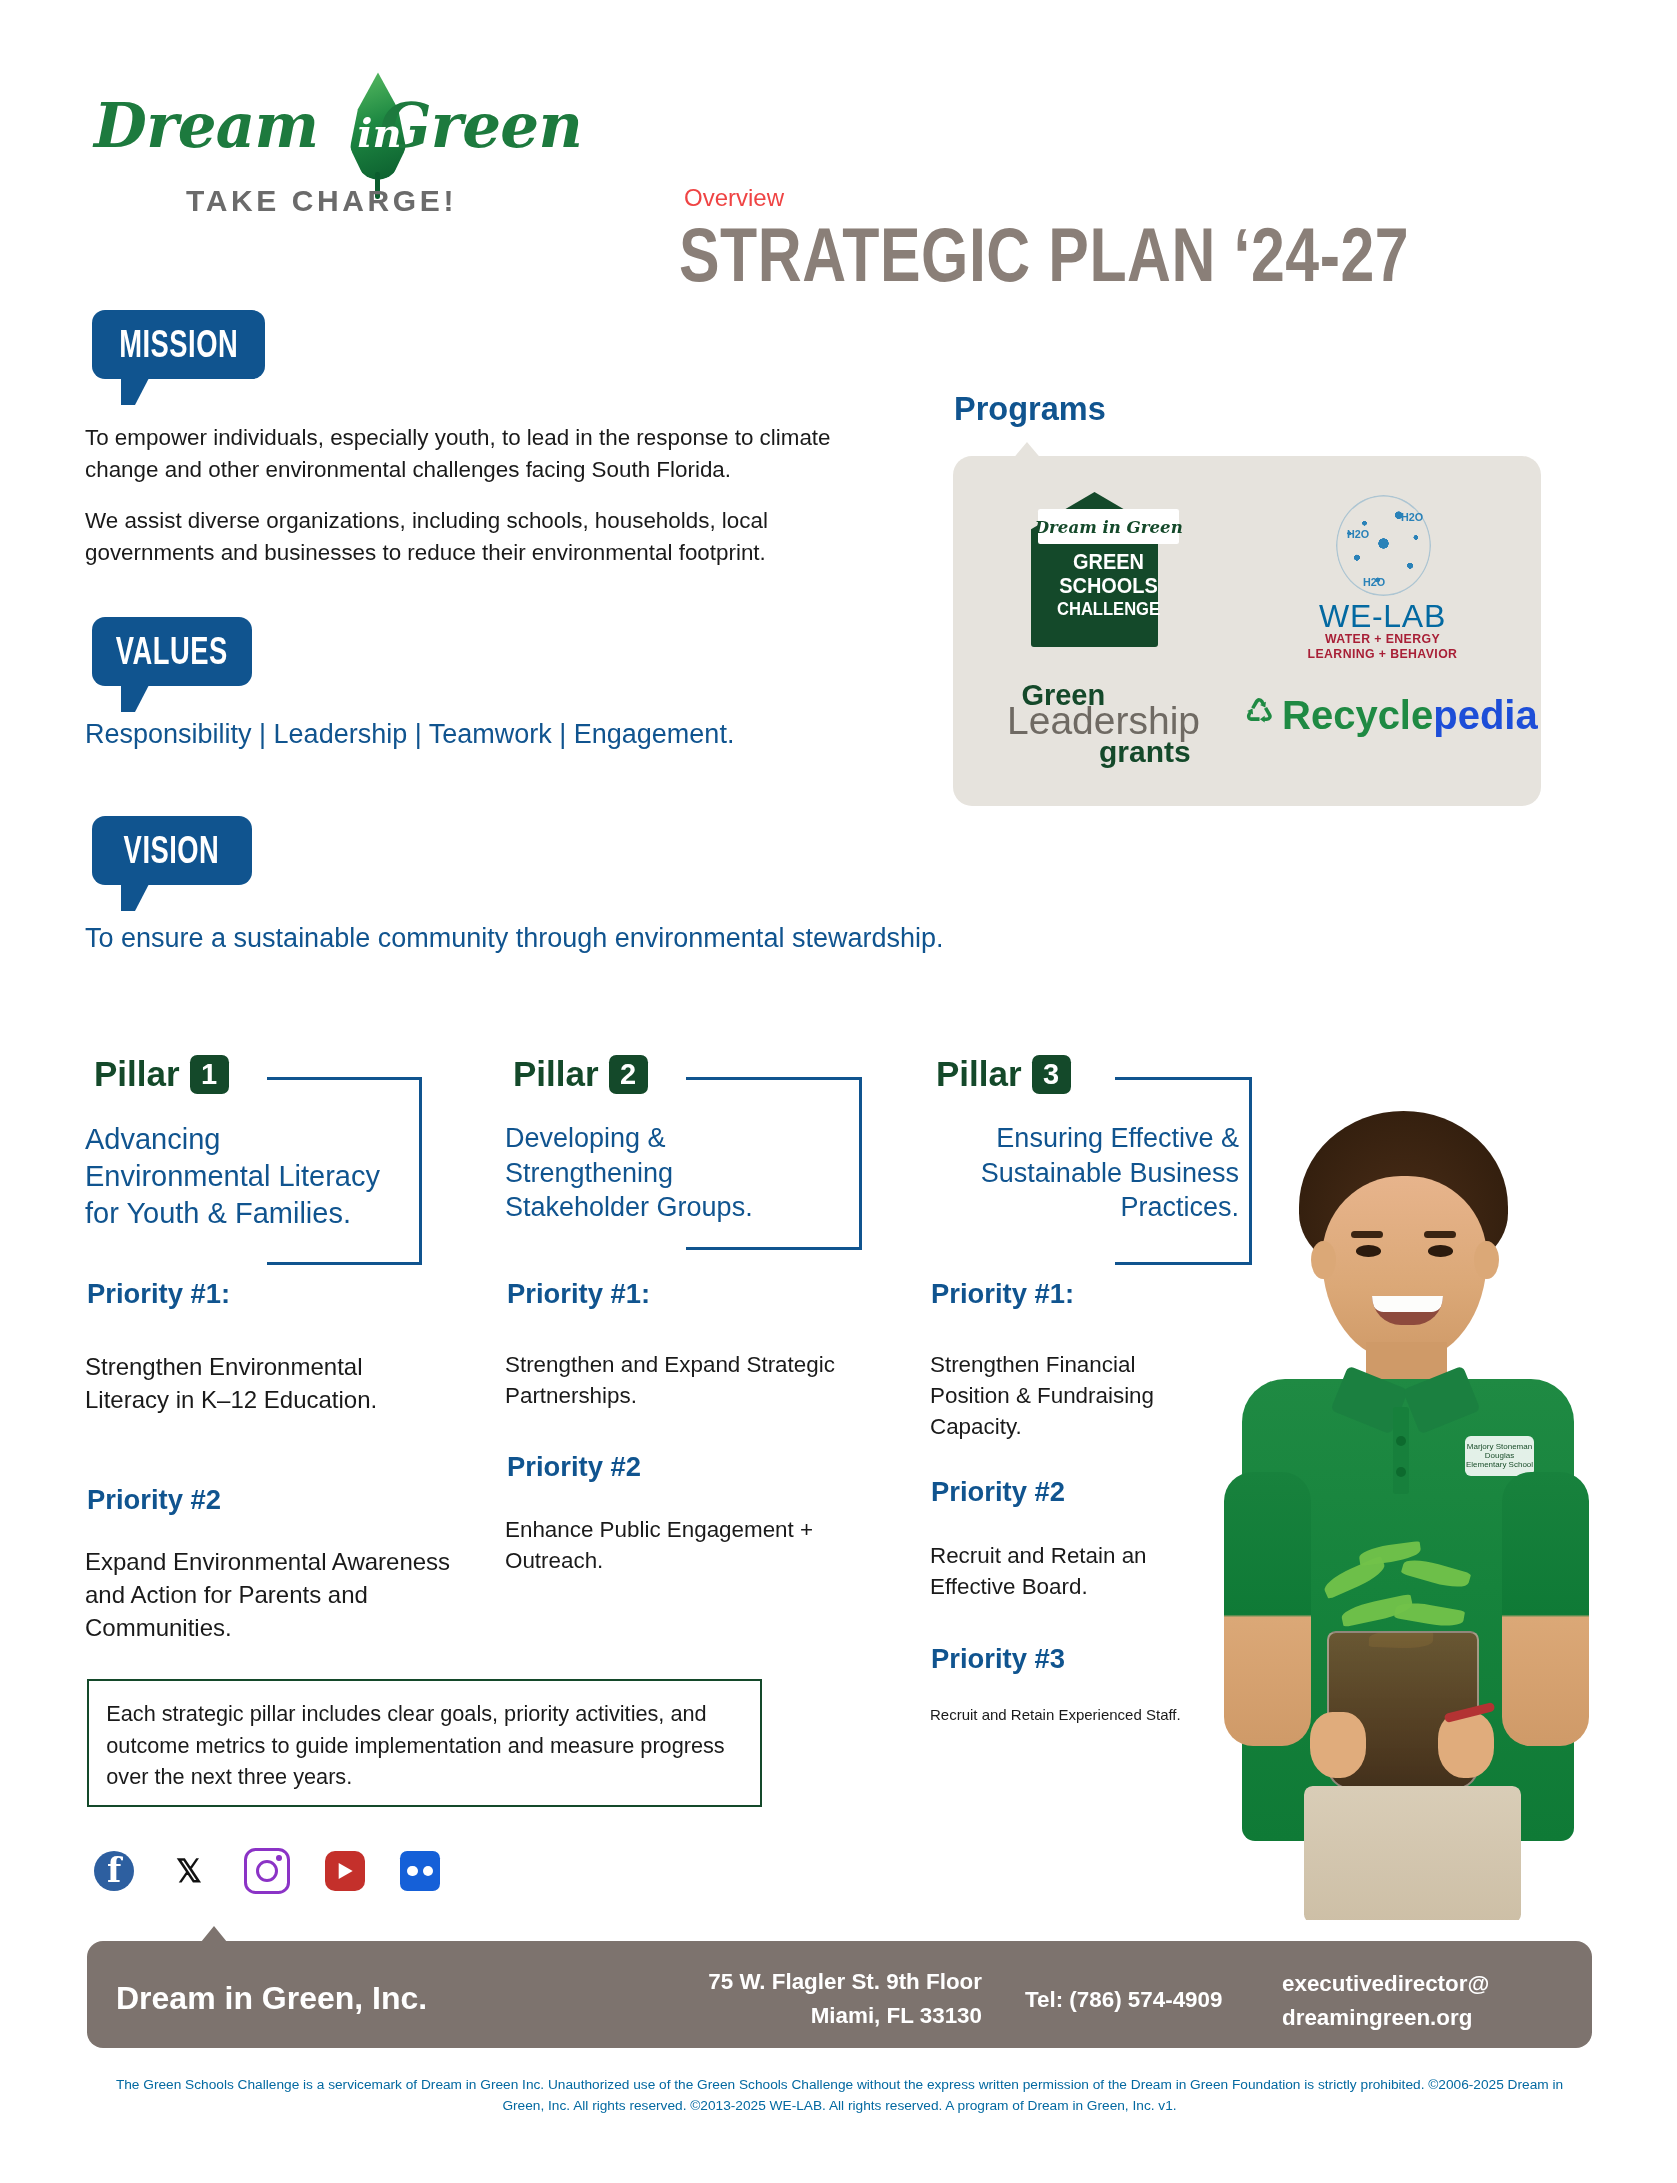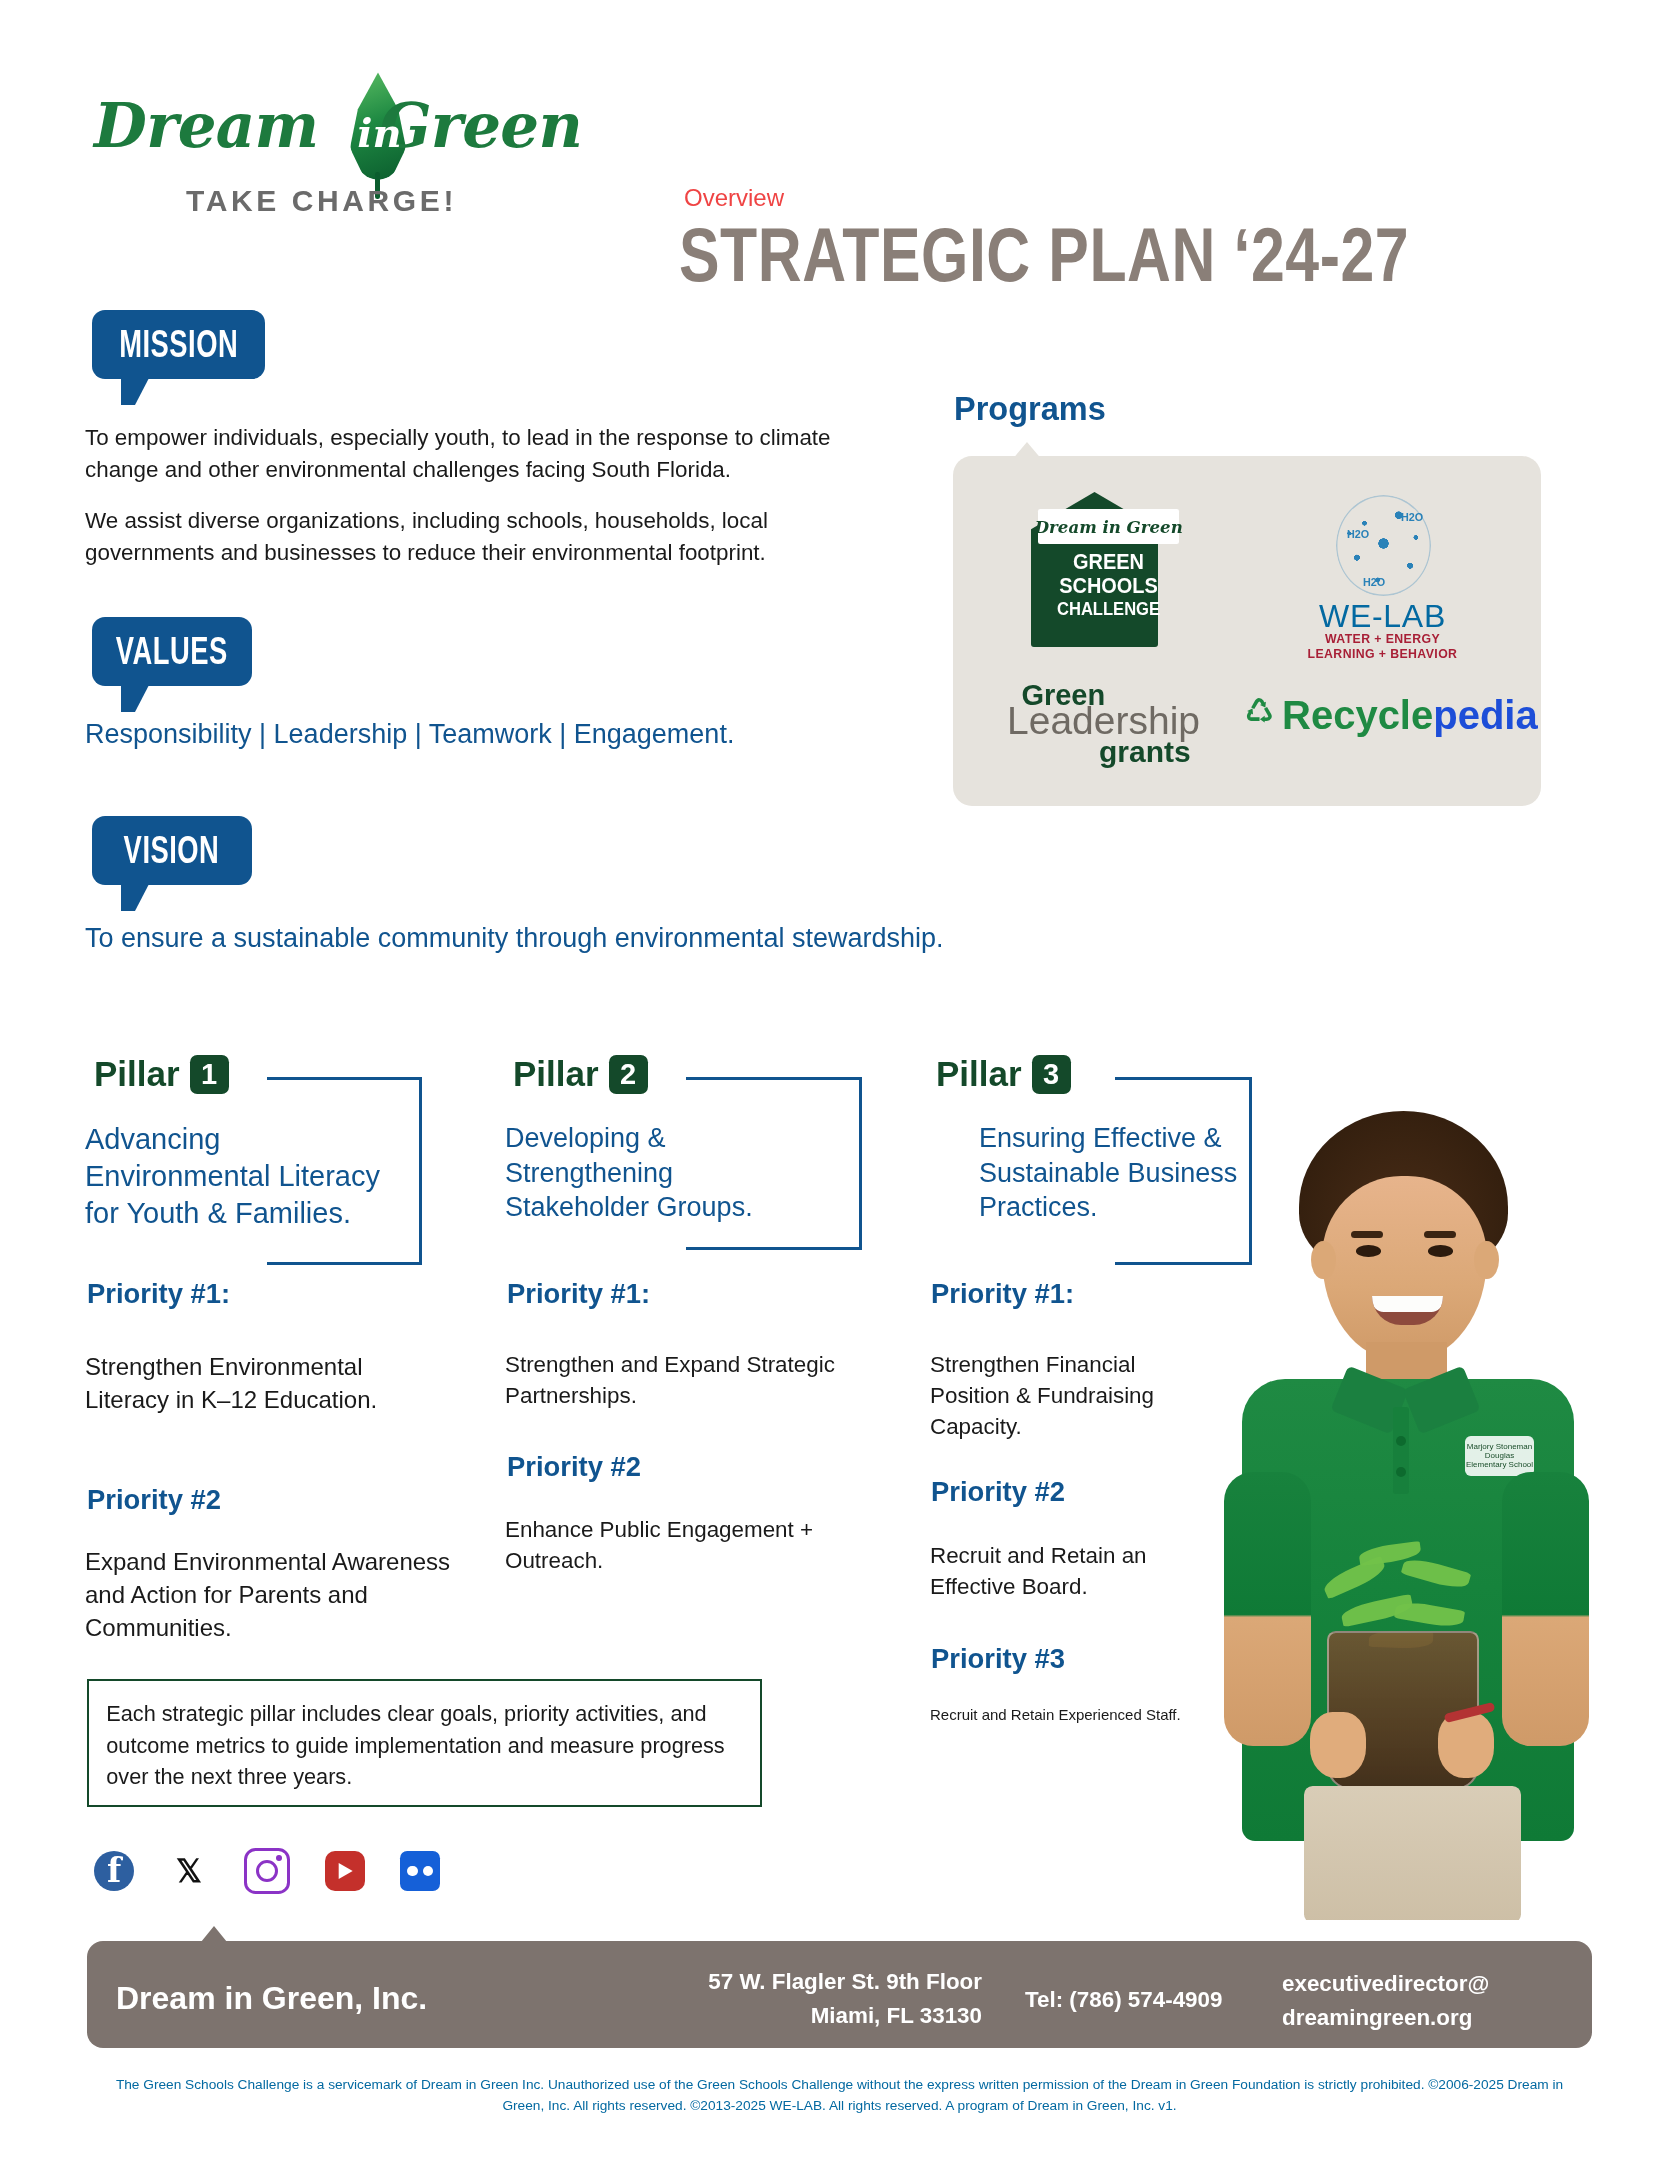--- a/index.html
+++ b/index.html
@@ -387,21 +387,21 @@
   <div class="prio-h" style="left:507px;top:1451px;">Priority #2</div>
   <div class="prio-b" style="left:505px;top:1515px;width:383px;font-size:22.4px;">Enhance Public Engagement + Outreach.</div>
 
   <div class="pillar" style="left:936px;top:1054px;">
     <div class="pillar-head">
       <span class="pillar-word">Pillar</span>
       <span class="pillar-num">3</span>
     </div>
   </div>
   <div class="pillar-bracket" style="left:1115px;top:1077px;width:134px;height:182px;"></div>
-  <div class="pillar-desc" style="left:979px;top:1121px;width:310px;font-size:27px;">Ensuring Effective &amp; Sustainable Business Practices.</div>
+  <div class="pillar-desc" style="left:929px;top:1121px;width:310px;font-size:27px;text-align:right;">Ensuring Effective &amp; Sustainable Business Practices.</div>
   <div class="prio-h" style="left:931px;top:1278px;">Priority #1:</div>
   <div class="prio-b" style="left:930px;top:1350px;width:267px;font-size:22.4px;">Strengthen Financial Position &amp; Fundraising Capacity.</div>
   <div class="prio-h" style="left:931px;top:1476px;">Priority #2</div>
   <div class="prio-b" style="left:930px;top:1541px;width:253px;font-size:22.4px;">Recruit and Retain an Effective Board.</div>
   <div class="prio-h" style="left:931px;top:1643px;">Priority #3</div>
   <div class="prio-b" style="left:930px;top:1705px;width:253px;font-size:15px;">Recruit and Retain Experienced Staff.</div>
 
   <div class="note-box">
     <div class="note-txt">Each strategic pillar includes clear goals, priority activities, and outcome metrics to guide implementation and measure progress over the next three years.</div>
   </div>
@@ -453,21 +453,21 @@
     <div class="sico ic-fl">
         <i></i>
         <i></i>
       </div>
   </div>
 
   <div class="footer-notch"></div>
   <div class="footer"></div>
   <div class="f-org">Dream in Green, Inc.</div>
   <div class="f-addr">
-    <div>57 W. Flagler St. 9th Floor</div>
+    <div>75 W. Flagler St. 9th Floor</div>
     <div>Miami, FL 33130</div>
   </div>
   <div class="f-tel">Tel: (786) 574-4909</div>
   <div class="f-mail">
     <div>executivedirector@</div>
     <div>dreamingreen.org</div>
   </div>
 
   <div class="disclaimer">The Green Schools Challenge is a servicemark of Dream in Green Inc. Unauthorized use of the Green Schools Challenge without the express written permission of the Dream in Green Foundation is strictly prohibited. ©2006-2025 Dream in Green, Inc. All rights reserved.  ©2013-2025 WE-LAB. All rights reserved. A program of Dream in Green, Inc. v1.</div>
 

